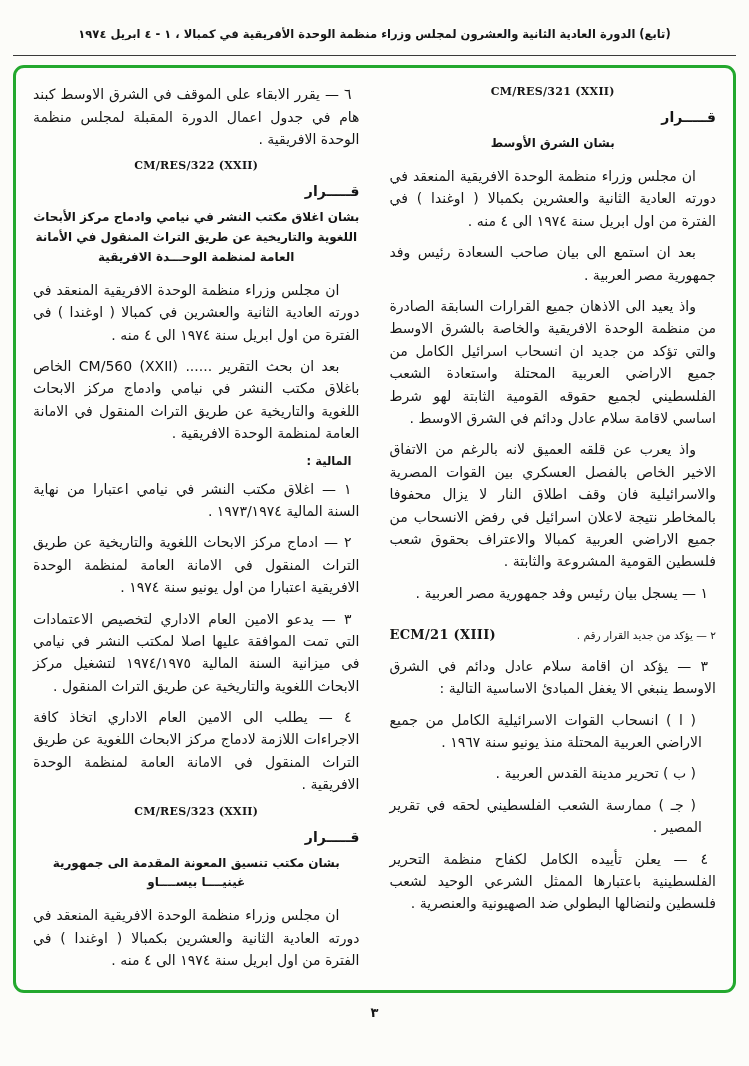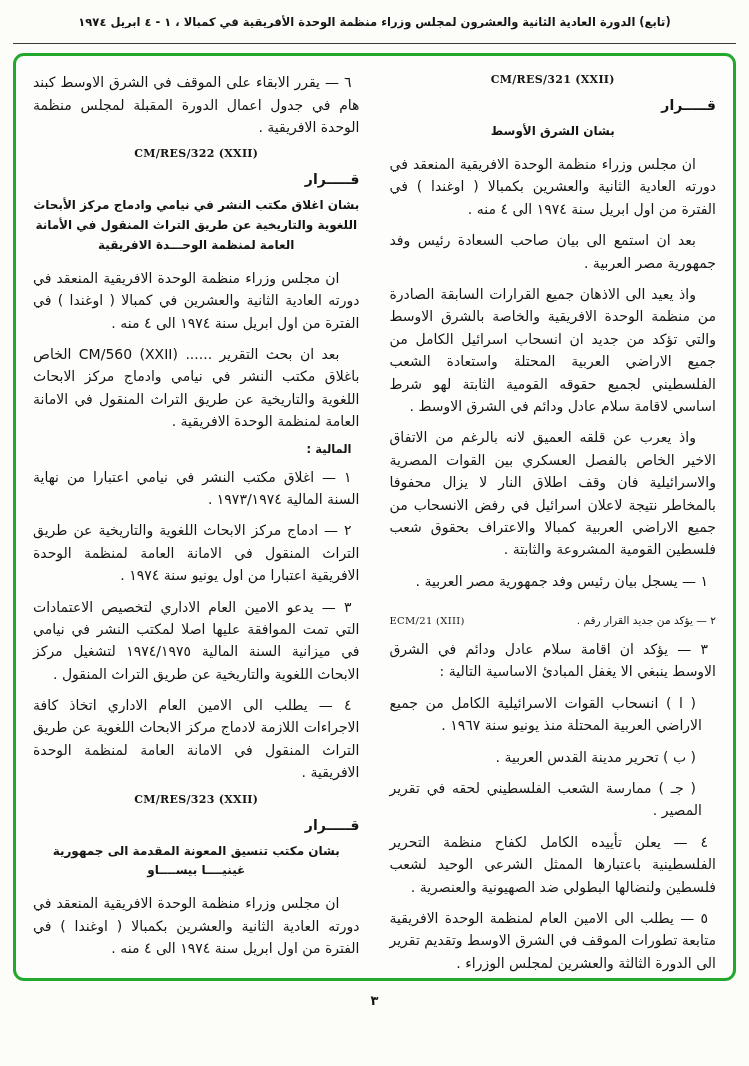--- a/index.html
+++ b/index.html
@@ -6,21 +6,21 @@
   body {
     width: 749px; height: 1066px;
     background: #fcfcf9;
     overflow: hidden;
     font-family: "DejaVu Sans", sans-serif;
     color: #151515;
   }
   .page {
     position: relative;
     width: 749px; height: 1066px;
-    padding: 8px 13px 0;
+    padding: 20px 13px 0;
     box-sizing: border-box;
   }
   
   .page-header {
     direction: rtl;
     padding: 6px 4px 6px;
     border-bottom: 1.6px solid var(--rule, #3a3a3a);
   }
   .header-line1 {
     font-weight: bold;
@@ -89,22 +89,22 @@
     display: flex;
     justify-content: space-between;
     align-items: baseline;
     font-size: 10.6px;
     margin: 0 0 9px;
     line-height: 1.6;
   }
   .item-with-ref .inline-ref {
     direction: ltr;
     font-family: "DejaVu Serif", serif;
-    font-weight: normal;
-    font-size: 10px;
+    font-weight: bold;
+    font-size: 13px;
     letter-spacing: .3px;
     white-space: nowrap;
     margin-top: 12px;
   }
   .decides {
     font-weight: bold;
     font-size: 11.5px;
     margin: 2px 0 10px;
     text-indent: 8px;
   }
@@ -135,21 +135,20 @@
         <p class="para item">١ — يسجل بيان رئيس وفد جمهورية مصر العربية .</p>
         <div class="item-with-ref">
           <span>٢ — يؤكد من جديد القرار رقم .</span>
           <span class="inline-ref">ECM/21  (XIII)</span>
         </div>
         <p class="para item">٣ — يؤكد ان اقامة سلام عادل ودائم في الشرق الاوسط ينبغي الا يغفل المبادئ الاساسية التالية :</p>
         <p class="para subitem">( ا ) انسحاب القوات الاسرائيلية الكامل من جميع الاراضي العربية المحتلة منذ يونيو سنة ١٩٦٧ .</p>
         <p class="para subitem">( ب ) تحرير مدينة القدس العربية .</p>
         <p class="para subitem">( جـ ) ممارسة الشعب الفلسطيني لحقه في تقرير المصير .</p>
         <p class="para item">٤ — يعلن تأييده الكامل لكفاح منظمة التحرير الفلسطينية باعتبارها الممثل الشرعي الوحيد لشعب فلسطين ولنضالها البطولي ضد الصهيونية والعنصرية .</p>
-        <p class="para item">٥ — يطلب الى الامين العام لمنظمة الوحدة الافريقية متابعة تطورات الموقف في الشرق الاوسط وتقديم تقرير الى الدورة الثالثة والعشرين لمجلس الوزراء .</p>
       </section>
 
       <section class="column">
         <p class="para item">٦ — يقرر الابقاء على الموقف في الشرق الاوسط كبند هام في جدول اعمال الدورة المقبلة لمجلس منظمة الوحدة الافريقية .</p>
         <div class="doc-ref">CM/RES/322  (XXII)</div>
         <h2 class="res-title">قـــــرار</h2>
         <h3 class="res-subtitle">بشان اغلاق مكتب النشر في نيامي وادماج مركز الأبحاث اللغوية والتاريخية عن طريق التراث المنقول في الأمانة العامة لمنظمة الوحـــدة الافريقية</h3>
         <p class="para">ان مجلس وزراء منظمة الوحدة الافريقية المنعقد في دورته العادية الثانية والعشرين في كمبالا ( اوغندا ) في الفترة من اول ابريل سنة ١٩٧٤ الى ٤ منه .</p>
         <p class="para">بعد ان بحث التقرير ...... CM/560  (XXII) الخاص باغلاق مكتب النشر في نيامي وادماج مركز الابحاث اللغوية والتاريخية عن طريق التراث المنقول في الامانة العامة لمنظمة الوحدة الافريقية .</p>
         <div class="decides">المالية :</div>

